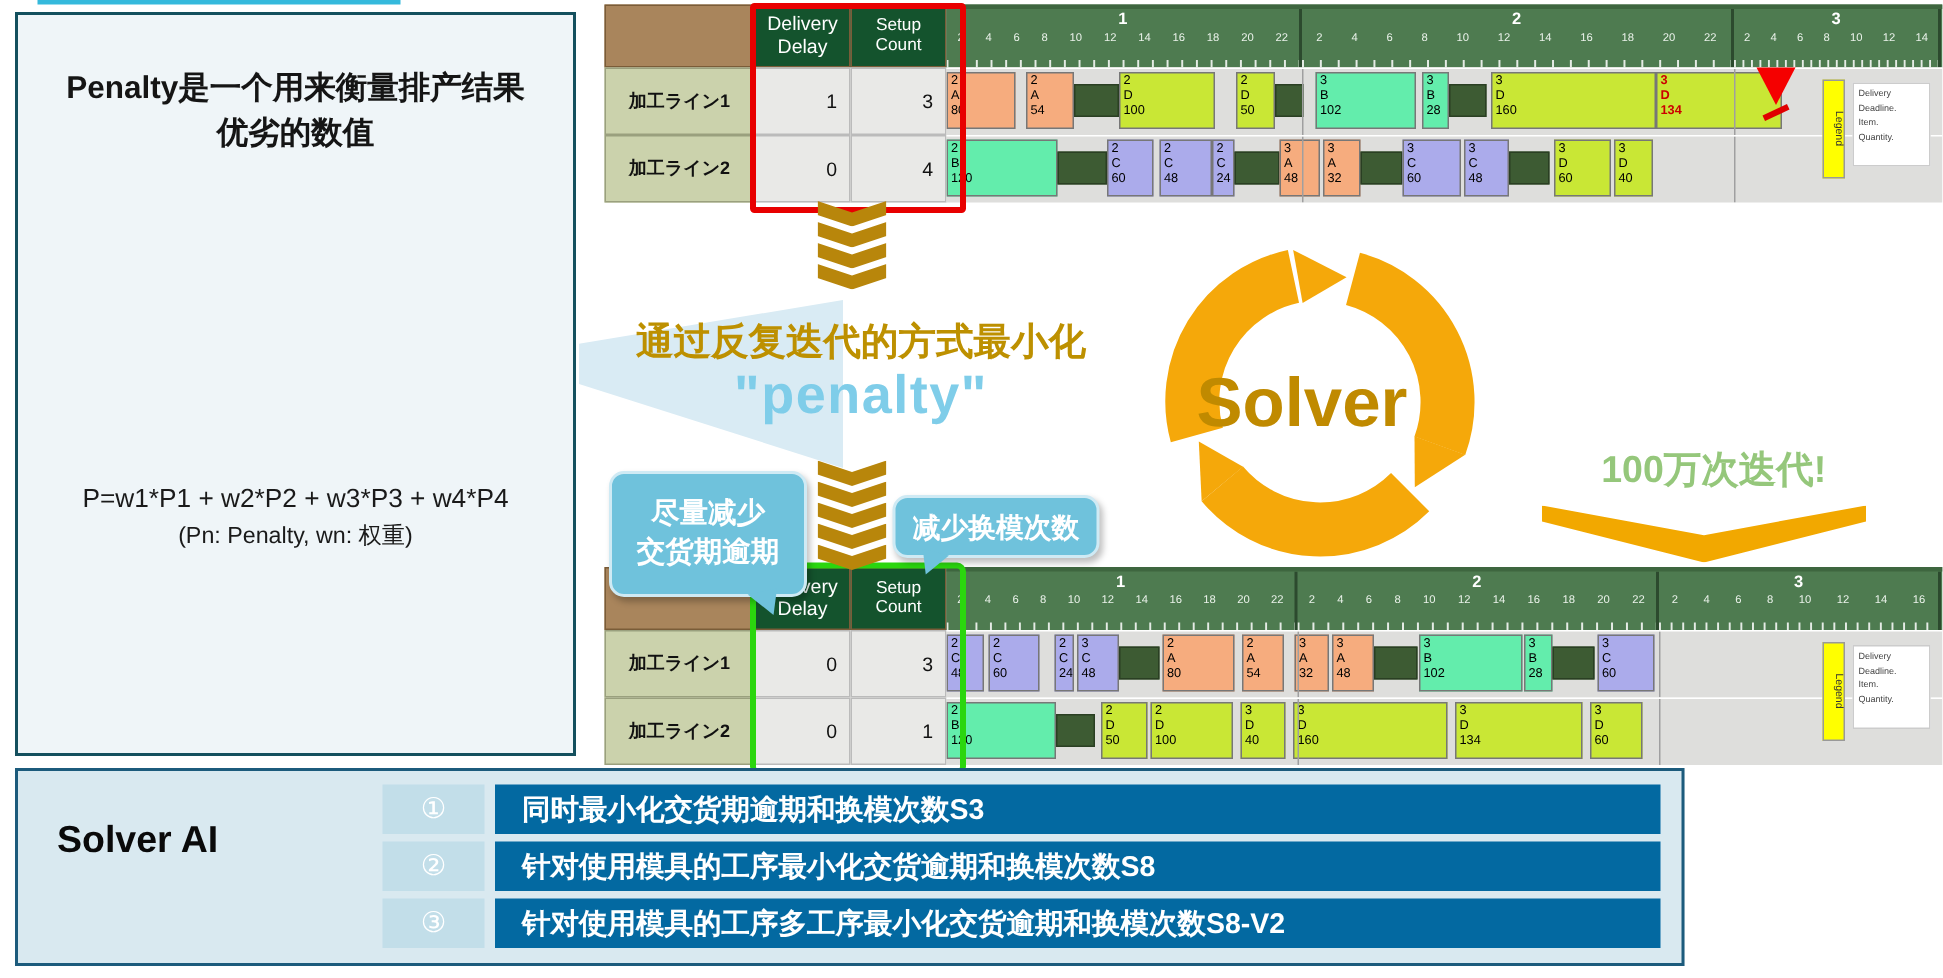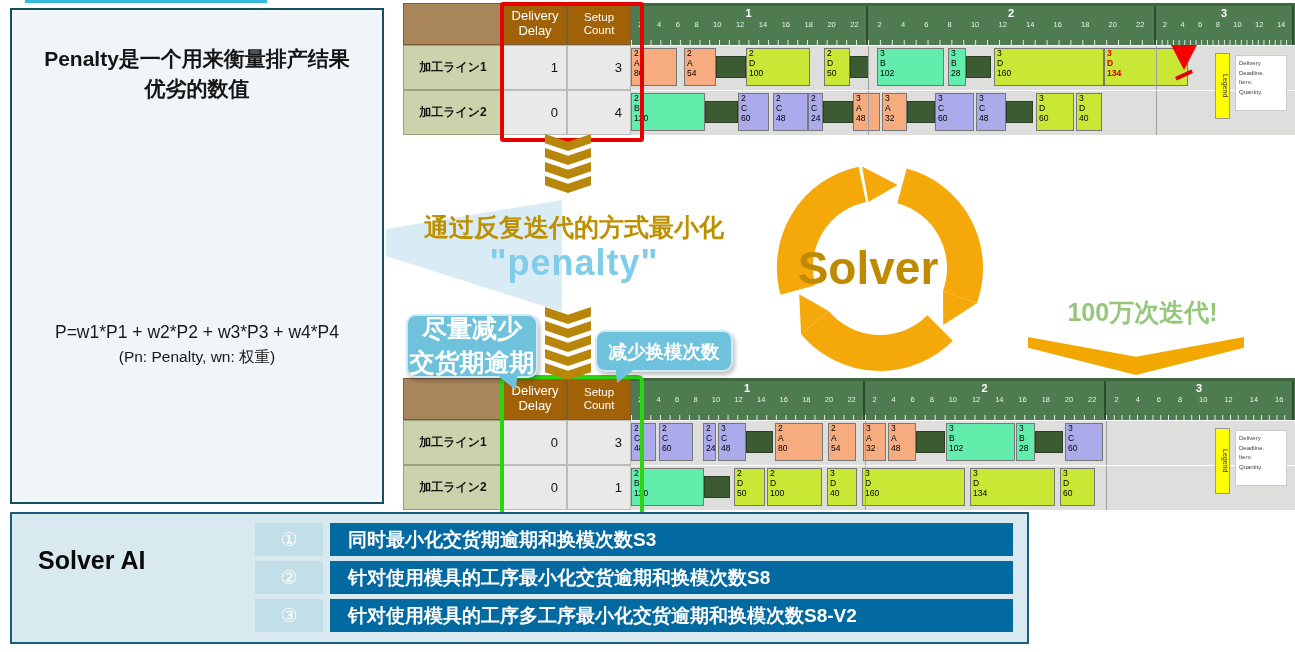--- a/index.html
+++ b/index.html
@@ -20,21 +20,21 @@
   .lp-formula-note{position:absolute;top:337px;width:100%;text-align:center;font-size:15.5px;color:#1a1a1a}
   .lp-custom{position:absolute;top:398px;width:100%;text-align:center;font-size:20px;font-weight:bold;
       color:#151515;line-height:1.55}
 
   
   .gantt{position:absolute;width:892px;background:#fff}
   #gantt-top{left:403px;top:3px;height:132px}
   #gantt-bottom{left:403px;top:378px;height:131px}
   .g-head{display:flex;height:42px}
   .g-corner{width:100px;background:#A9855C;border:1px solid #7A5C38;box-sizing:border-box}
-  .g-colhead{width:64px;background:#a16207;color:#fff;display:flex;align-items:center;justify-content:center;
+  .g-colhead{width:64px;background:#14532d;color:#fff;display:flex;align-items:center;justify-content:center;
       text-align:center;border:1px solid #7A5C38;box-sizing:border-box;line-height:1.15}
   .g-colhead.delivery{font-size:13px}
   .g-colhead.setup{font-size:11.5px}
   .g-ruler{flex:1;background:#4E7B50;border-top:3px solid #3E663F;position:relative;display:flex;overflow:hidden;box-sizing:border-box}
   .g-day{position:relative;border-right:2px solid #2C4A2E;box-sizing:border-box;flex:none}
   .g-daynum{text-align:center;color:#fff;font-weight:bold;font-size:11px;margin-top:1px}
   .g-ticklabels{display:flex;justify-content:space-around;color:#EAF2EA;font-size:7.5px;margin-top:1px}
   .g-tickmarks{position:absolute;bottom:0;left:0;right:0;height:5px;
       background-image:linear-gradient(90deg,rgba(255,255,255,.85) 1px,transparent 1px);
       background-size:calc(100%/24) 100%}
@@ -72,34 +72,34 @@
   .beam{position:absolute;left:386px;top:200px;width:176px;height:112px;background:#D9EBF4;
       clip-path:polygon(0 26%,100% 0,100% 100%,0 50%)}
   .iterate-text{position:absolute;left:398px;top:211px;width:352px;text-align:center;
       font-size:25px;font-weight:bold;color:#BD9000}
   .penalty-text{position:absolute;left:398px;top:242px;width:352px;text-align:center;
       font-size:36px;font-weight:bold;color:#7FCDE9;letter-spacing:1px}
   .callout{position:absolute;background:#6FC2DC;border:2px solid #CFEAF4;border-radius:10px;color:#fff;
       font-weight:bold;display:flex;align-items:center;justify-content:center;text-align:center;
       box-shadow:2px 3px 4px rgba(0,0,0,.25);box-sizing:border-box}
   .callout::after{content:"";position:absolute;width:0;height:0;border-style:solid}
-  .callout-delay{left:406px;top:314px;width:132px;height:64px;font-size:25px;line-height:1.35}
+  .callout-delay{left:406px;top:314px;width:132px;height:84px;font-size:19px;line-height:1.35}
   .callout-delay::after{bottom:-15px;right:16px;border-width:17px 6px 0 14px;
       border-color:#6FC2DC transparent transparent transparent;transform:rotate(-12deg)}
   .callout-setup{left:595px;top:330px;width:138px;height:42px;font-size:18.5px}
   .callout-setup::after{bottom:-14px;left:16px;border-width:16px 12px 0 6px;
       border-color:#6FC2DC transparent transparent transparent;transform:rotate(14deg)}
   .solver-svg{position:absolute;left:760px;top:148px;width:240px;height:240px}
   .iter-text{position:absolute;left:1040px;top:296px;width:205px;text-align:center;
       font-size:25px;font-weight:bold;color:#95C77B}
   .swoosh{position:absolute;left:1028px;top:337px;width:216px;height:38px;background:#F2A800;
       clip-path:polygon(0 0,50% 52%,100% 0,100% 28%,50% 100%,0 28%)}
 
   
-  .banner{position:absolute;left:10px;top:512px;width:1019px;height:132px;background:#D9E9F0;
+  .banner{position:absolute;left:10px;top:512px;width:1113px;height:132px;background:#D9E9F0;
       border:2px solid #1C5B7C;box-sizing:border-box}
   .banner-title{position:absolute;left:26px;top:30px;font-size:25px;font-weight:bold;color:#0A0A0A;line-height:1.3}
   .banner-rows{position:absolute;left:243px;top:9px;right:14px;display:flex;flex-direction:column;gap:5px}
   .banner-row{display:flex;height:33px;gap:7px}
   .badge{width:68px;background:#C2DEE9;color:#fff;display:flex;align-items:center;justify-content:center;font-size:19px;flex:none}
   .banner-text{flex:1;background:#0369a1;color:#fff;display:flex;align-items:center;padding-left:18px;
       font-size:19px;font-weight:bold}
 </style>
 </head>
 <body>

